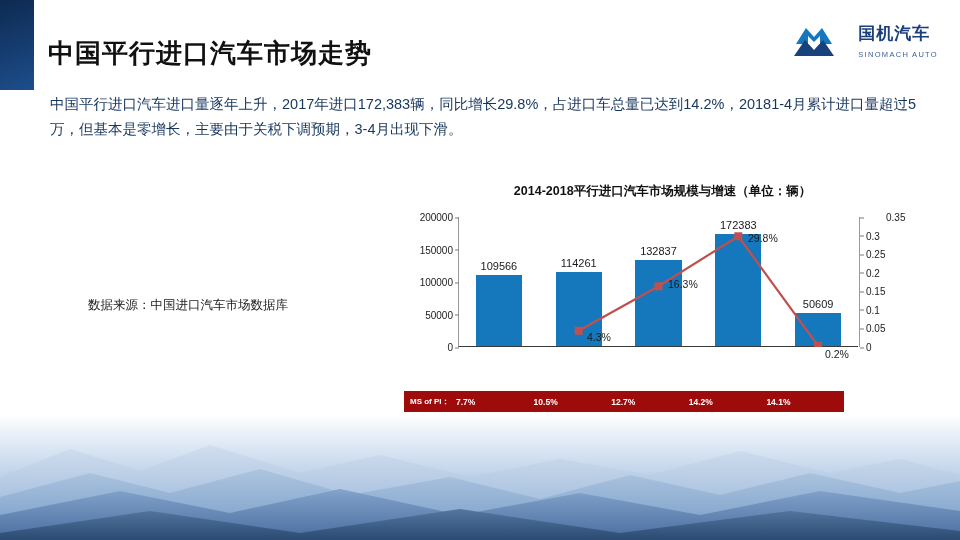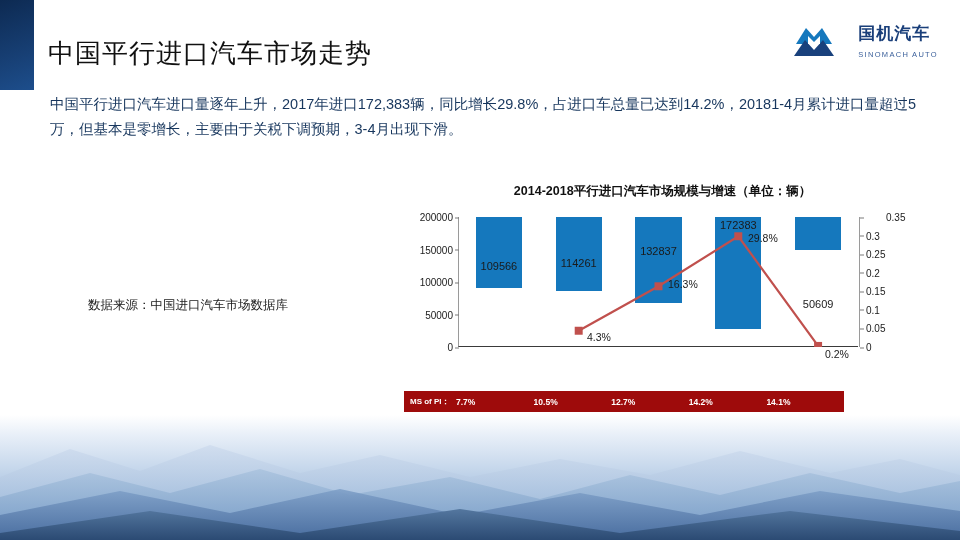--- a/index.html
+++ b/index.html
@@ -19,21 +19,21 @@
   .corner-wedge:after {
     content: ""; position: absolute; left: 0; top: 0;
     width: 0; height: 0;
     border-left: 34px solid transparent;
     border-top: 90px solid rgba(255,255,255,0);
   }
 
   
   .page-title {
     position: absolute; left: 48px; top: 36px;
-    font-size: 26px; font-weight: normal; color: #111111;
+    font-size: 26px; font-weight: bold; color: #111111;
     letter-spacing: 1px;
   }
 
   .logo {
     position: absolute; right: 22px; top: 24px;
     display: flex; align-items: flex-end; gap: 22px;
   }
   .logo-mark { width: 44px; height: 34px; position: relative; }
   .logo-text { display: flex; flex-direction: column; line-height: 1; }
   .logo-cn {
@@ -88,21 +88,21 @@
     font-size: 10px; color: #1a1a1a; white-space: nowrap;
   }
   .ytick-r:before {
     content: ""; position: absolute; left: -6px; top: 50%;
     width: 4px; height: 1px; background: #7a7a7a;
   }
 
   .bars { position: absolute; inset: 0; display: flex; align-items: flex-end; }
   .bar-cell {
     flex: 1 1 0; height: 100%; position: relative;
-    display: flex; align-items: flex-start; justify-content: center;
+    display: flex; align-items: flex-end; justify-content: center;
   }
   .bar { width: 58%; background: #1578bd; }
   .bar-label {
     position: absolute; left: 50%; transform: translateX(-50%);
     font-size: 11px; color: #1a1a1a; white-space: nowrap;
   }
 
   .line-layer { position: absolute; inset: 0; pointer-events: none; }
   .pct-label {
     position: absolute; font-size: 10.5px; color: #1a1a1a;

